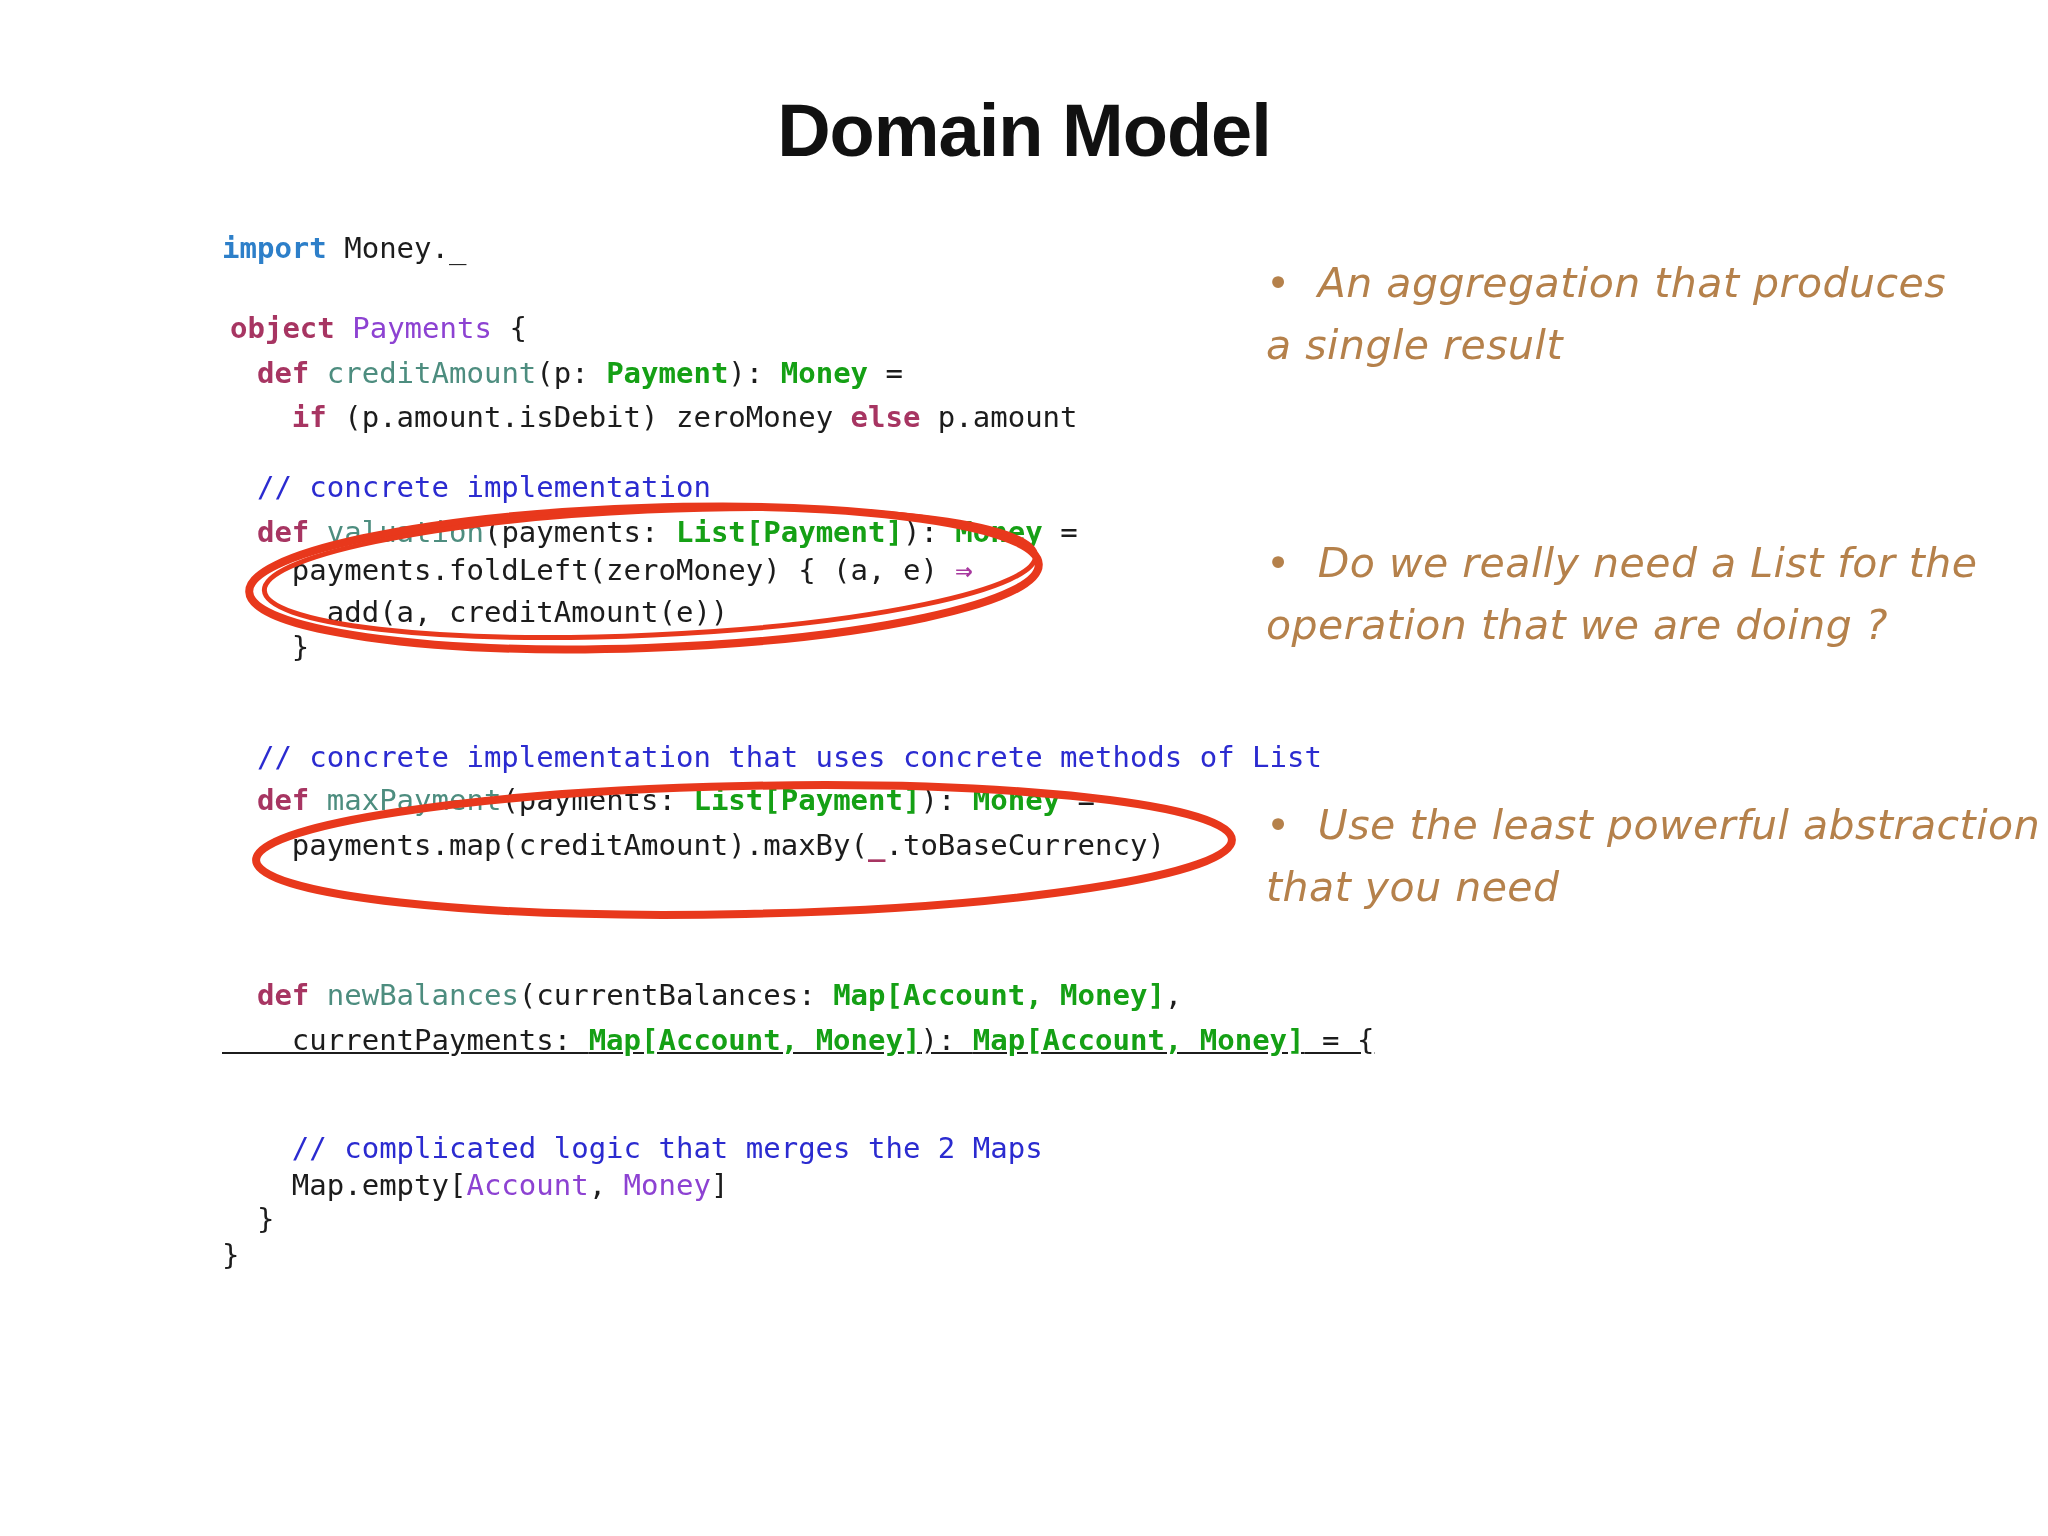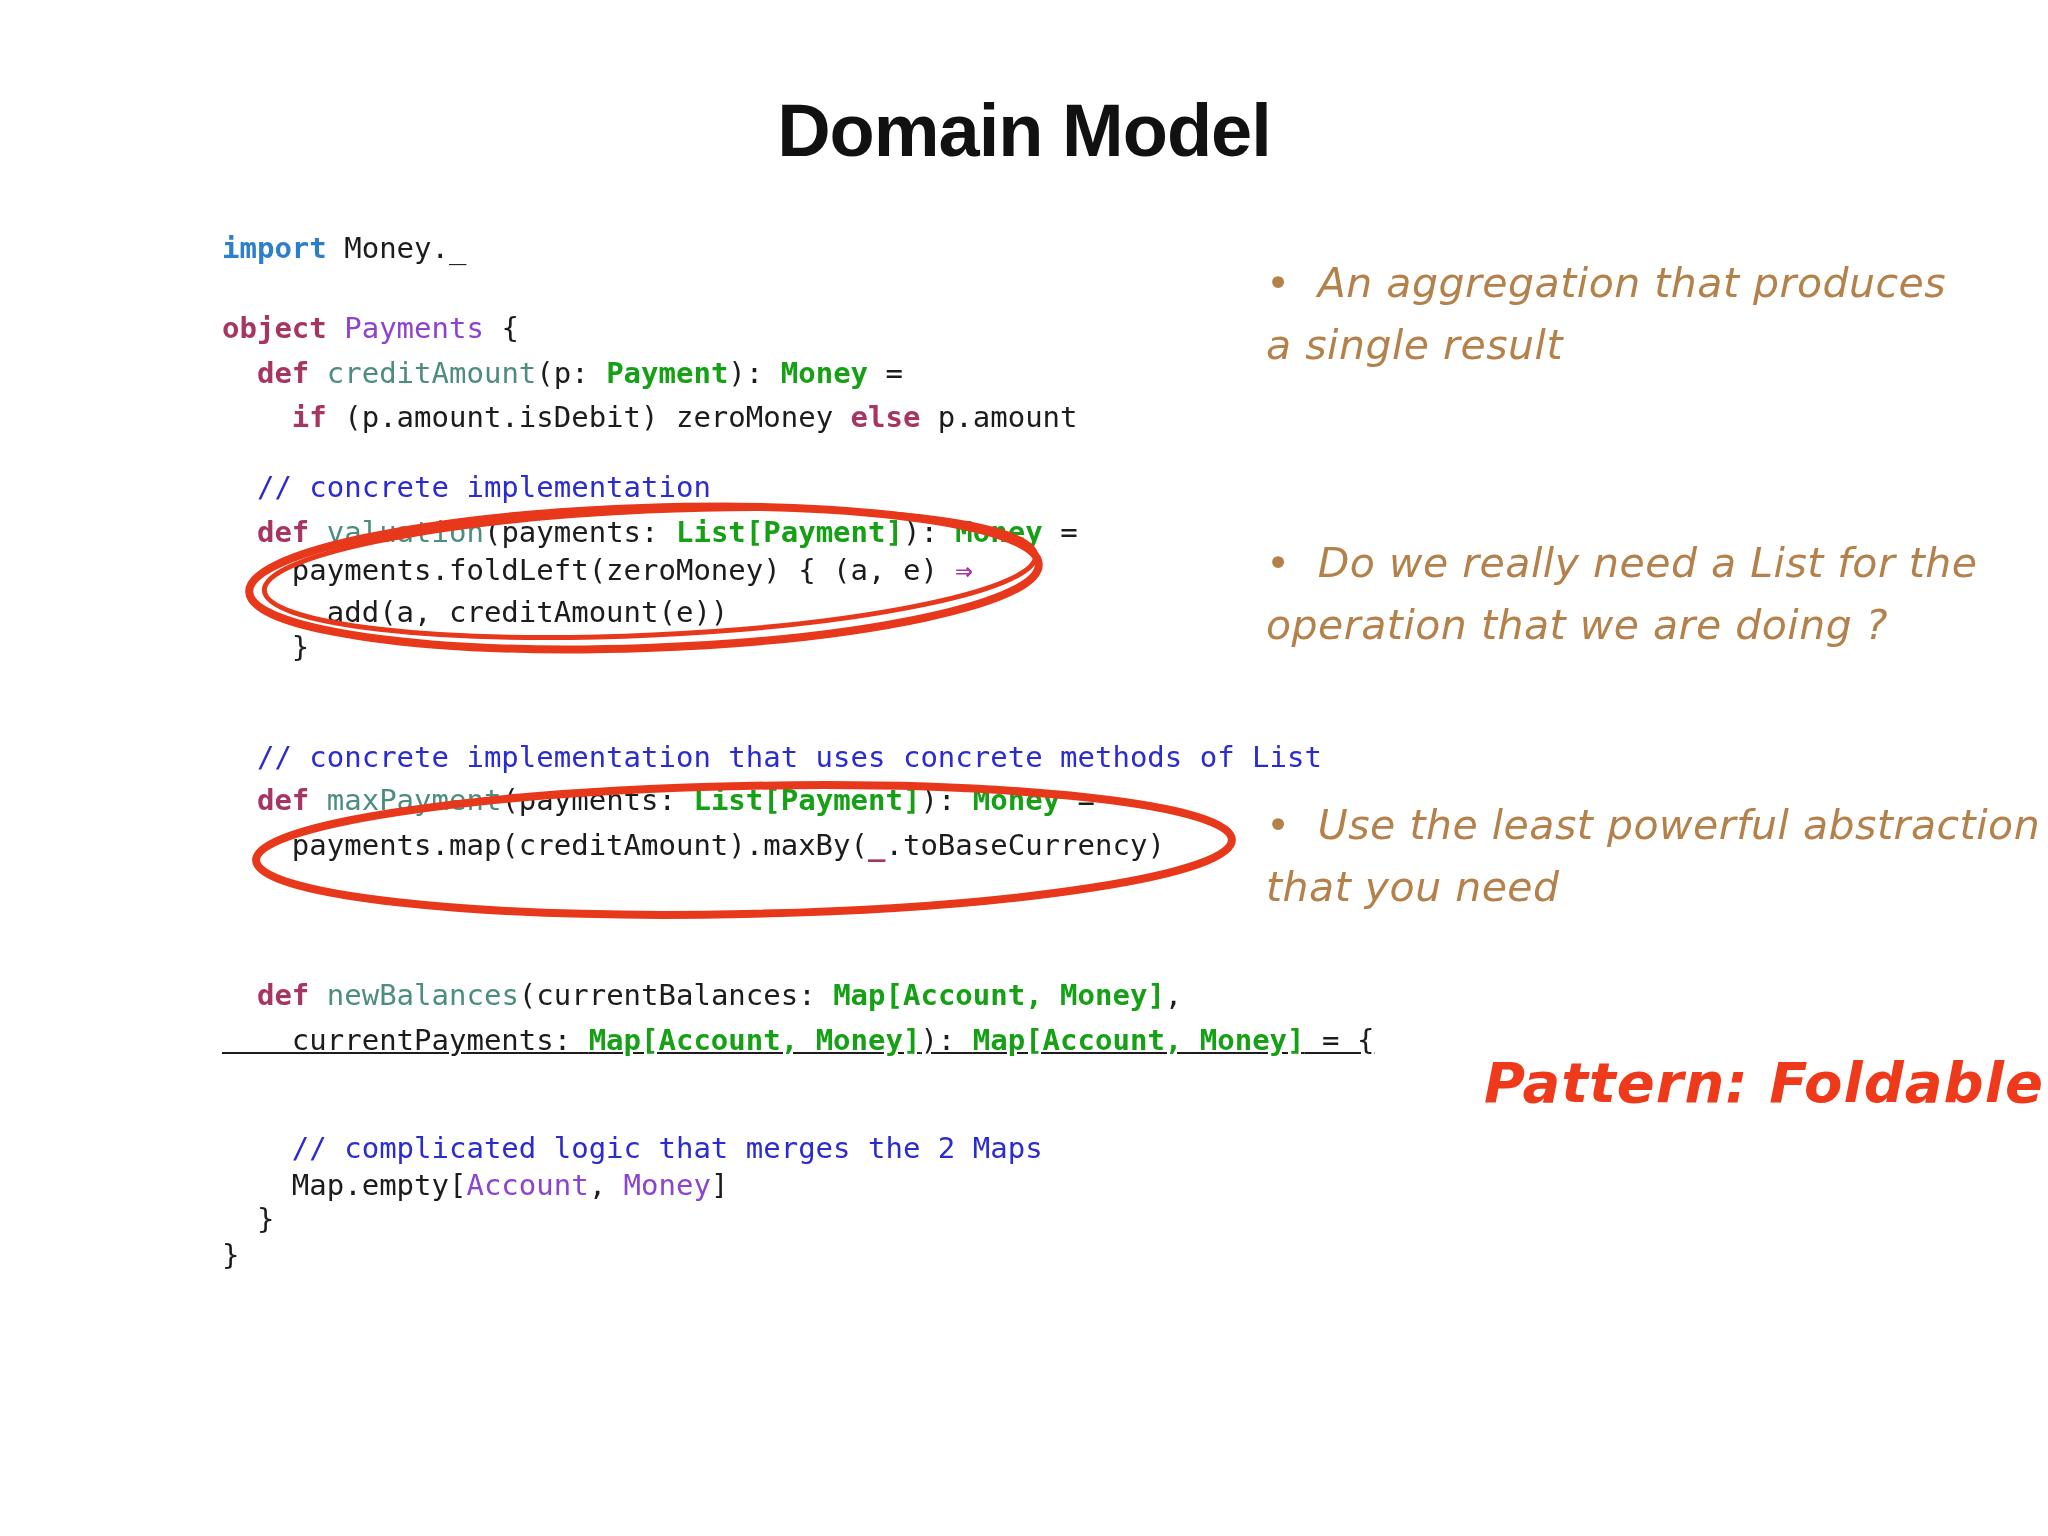--- a/index.html
+++ b/index.html
@@ -74,21 +74,21 @@
 </style>
 </head>
 <body>
 
 <div id="slide" style="--background: #ffffff; --title: #111111; --code: #1c1c1c; --keyword: #a73562; --import: #2d7fc9; --comment: #2b2bd0; --method: #4d8d7f; --type: #15a015; --symbol: #8d42d2; --arrow: #a8399f; --note: #b5814b; --pattern: #ee3a1a; --ellipse: #e8381c;">
 
   <div class="slide-title">Domain Model</div>
 
   <div id="code-block">
       <pre class="code-line" style="top: 230px;"><span class="tk-imp">import</span><span class="tk-pl"> Money._</span></pre>
-      <pre class="code-line" style="top: 310px;"><span class="tk-kw">object</span><span class="tk-pl"> </span><span class="tk-pu">Payments</span><span class="tk-pl"> {</span></pre>
+      <pre class="code-line" style="top: 310px; margin-left: 8px;"><span class="tk-kw">object</span><span class="tk-pl"> </span><span class="tk-pu">Payments</span><span class="tk-pl"> {</span></pre>
       <pre class="code-line" style="top: 355px;"><span class="tk-pl">  </span><span class="tk-kw">def</span><span class="tk-pl"> </span><span class="tk-fn">creditAmount</span><span class="tk-pl">(p: </span><span class="tk-ty">Payment</span><span class="tk-pl">): </span><span class="tk-ty">Money</span><span class="tk-pl"> =</span></pre>
       <pre class="code-line" style="top: 399px;"><span class="tk-pl">    </span><span class="tk-kw">if</span><span class="tk-pl"> (p.amount.isDebit) zeroMoney </span><span class="tk-kw">else</span><span class="tk-pl"> p.amount</span></pre>
       <pre class="code-line" style="top: 469px;"><span class="tk-cm">  // concrete implementation</span></pre>
       <pre class="code-line" style="top: 514px;"><span class="tk-pl">  </span><span class="tk-kw">def</span><span class="tk-pl"> </span><span class="tk-fn">valuation</span><span class="tk-pl">(payments: </span><span class="tk-ty">List[Payment]</span><span class="tk-pl">): </span><span class="tk-ty">Money</span><span class="tk-pl"> =</span></pre>
       <pre class="code-line" style="top: 552px; text-align: center;"><span class="tk-pl">    payments.foldLeft(zeroMoney) { (a, e) </span><span class="tk-ar">⇒</span></pre>
       <pre class="code-line" style="top: 594px;"><span class="tk-pl">      add(a, creditAmount(e))</span></pre>
       <pre class="code-line" style="top: 629px;"><span class="tk-pl">    }</span></pre>
       <pre class="code-line" style="top: 739px;"><span class="tk-cm">  // concrete implementation that uses concrete methods of List</span></pre>
       <pre class="code-line" style="top: 782px;"><span class="tk-pl">  </span><span class="tk-kw">def</span><span class="tk-pl"> </span><span class="tk-fn">maxPayment</span><span class="tk-pl">(payments: </span><span class="tk-ty">List[Payment]</span><span class="tk-pl">): </span><span class="tk-ty">Money</span><span class="tk-pl"> =</span></pre>
       <pre class="code-line" style="top: 827px;"><span class="tk-pl">    payments.map(creditAmount).maxBy(</span><span class="tk-us">_</span><span class="tk-pl">.toBaseCurrency)</span></pre>
@@ -102,21 +102,20 @@
 
   <div id="notes">
       <div class="note" style="top: 252px; left: 1266px;">•  An aggregation that produces
 a single result</div>
       <div class="note" style="top: 532px; left: 1266px;">•  Do we really need a List for the
 operation that we are doing ?</div>
       <div class="note" style="top: 794px; left: 1266px;">•  Use the least powerful abstraction
 that you need</div>
     </div>
 
-  <div class="pattern-label">Pattern: Foldable</div>
 
   <svg id="ellipse-overlay" width="2048" height="1536" viewBox="0 0 2048 1536">
     <g>
       <ellipse cx="644" cy="578" rx="395" ry="70" fill="none" stroke="#e8381c" stroke-width="8" stroke-linecap="round" transform="rotate(-2 644 578)"></ellipse>
       <ellipse cx="650" cy="573" rx="386" ry="62" fill="none" stroke="#e8381c" stroke-width="5" stroke-linecap="round" transform="rotate(-2.6 650 573)"></ellipse>
     </g>
     <g>
       <ellipse cx="744" cy="850" rx="488" ry="64" fill="none" stroke="#e8381c" stroke-width="8" stroke-linecap="round" transform="rotate(-1.2 744 850)"></ellipse>
     </g>
   </svg>

